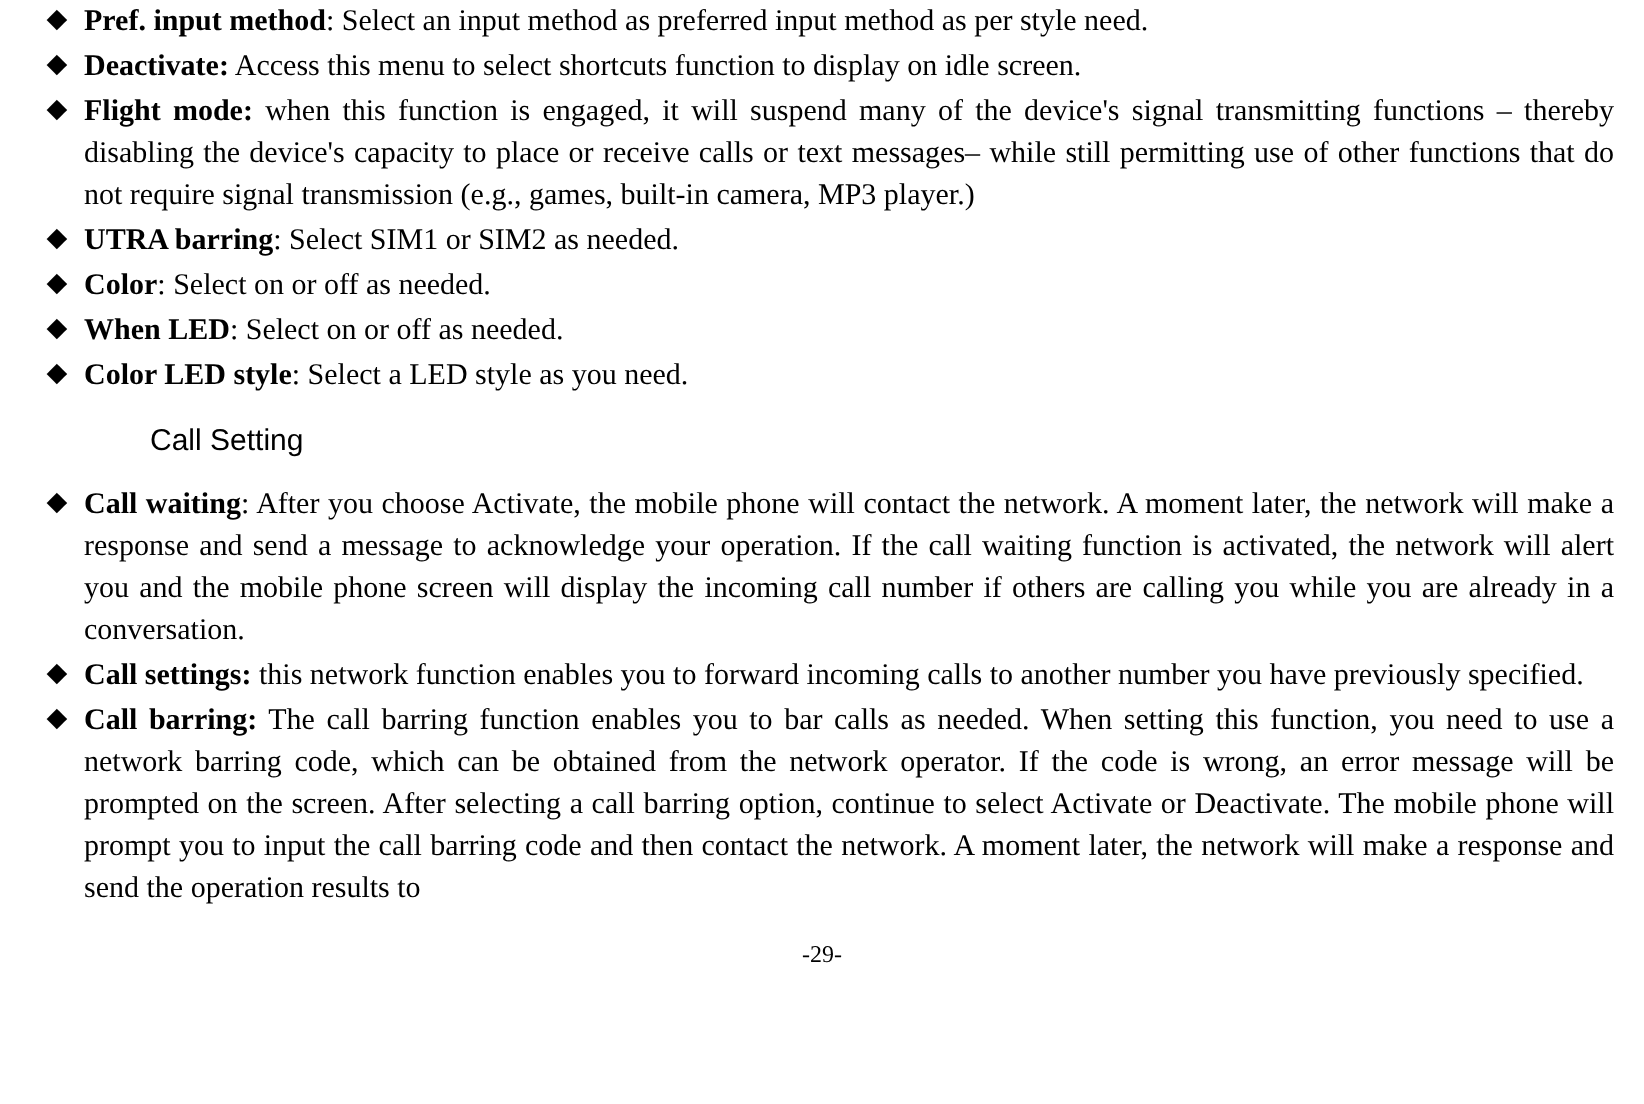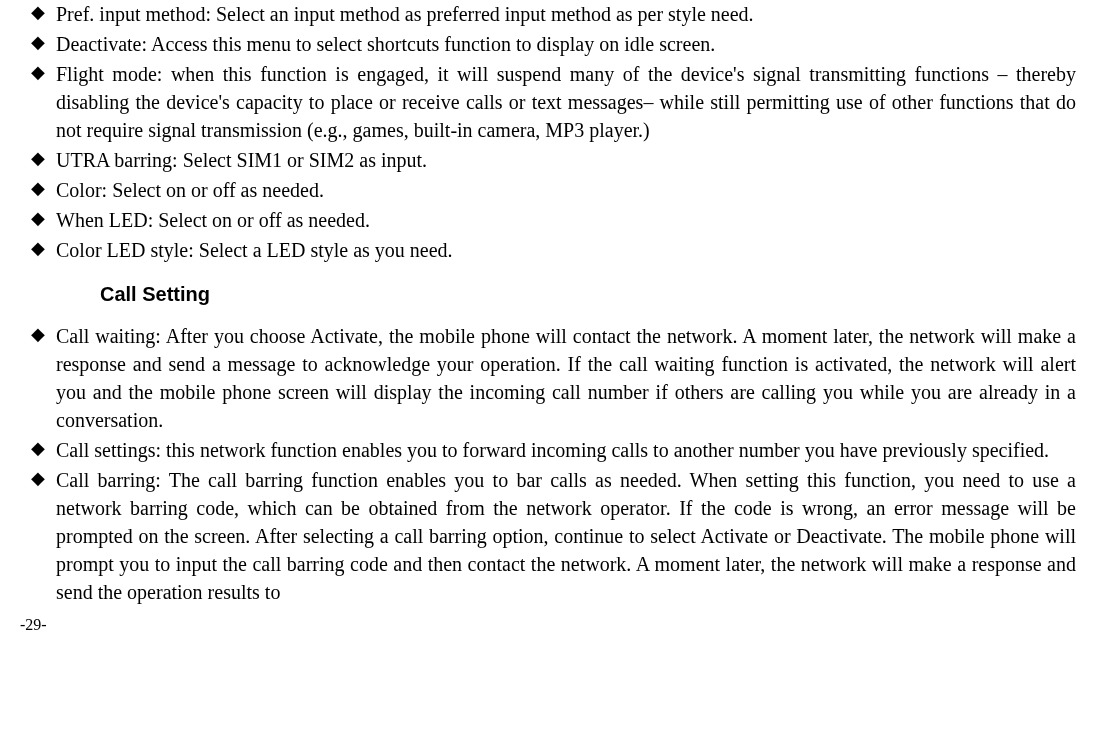--- a/index.html
+++ b/index.html
@@ -24,32 +24,32 @@
     width: 36px;
     flex-shrink: 0;
     font-size: 18px;
     text-align: center;
   }
   .bullet-content {
     flex: 1;
     text-align: justify;
   }
   .bold {
-    font-weight: normal;
+    font-weight: bold;
   }
   .section-heading {
     font-family: Arial, Helvetica, sans-serif;
-    font-weight: bold;
+    font-weight: normal;
     font-size: 20px;
     margin: 16px 0 14px 80px;
   }
   .page-number {
-    text-align: left;
+    text-align: center;
     font-size: 16px;
-    margin-top: 8px;
+    margin-top: 20px;
   }
 </style>
 </head>
 <body>
 
 <div class="page">
 
   <div id="list1">
       <div class="bullet-item">
         <div class="bullet">◆</div>
@@ -58,21 +58,21 @@
       <div class="bullet-item">
         <div class="bullet">◆</div>
         <div class="bullet-content"><span class="bold">Deactivate:</span><span> </span><span>Access this menu to select shortcuts function to display on idle screen.</span></div>
       </div>
       <div class="bullet-item">
         <div class="bullet">◆</div>
         <div class="bullet-content"><span class="bold">Flight mode:</span><span> </span><span>when this function is engaged, it will suspend many of the device's signal transmitting functions – thereby disabling the device's capacity to place or receive calls or text messages– while still permitting use of other functions that do not require signal transmission (e.g., games, built-in camera, MP3 player.)</span></div>
       </div>
       <div class="bullet-item">
         <div class="bullet">◆</div>
-        <div class="bullet-content"><span class="bold">UTRA barring</span><span>: </span><span>Select SIM1 or SIM2 as input.</span></div>
+        <div class="bullet-content"><span class="bold">UTRA barring</span><span>: </span><span>Select SIM1 or SIM2 as needed.</span></div>
       </div>
       <div class="bullet-item">
         <div class="bullet">◆</div>
         <div class="bullet-content"><span class="bold">Color</span><span>: </span><span>Select on or off as needed.</span></div>
       </div>
       <div class="bullet-item">
         <div class="bullet">◆</div>
         <div class="bullet-content"><span class="bold">When LED</span><span>: </span><span>Select on or off as needed.</span></div>
       </div>
       <div class="bullet-item">

